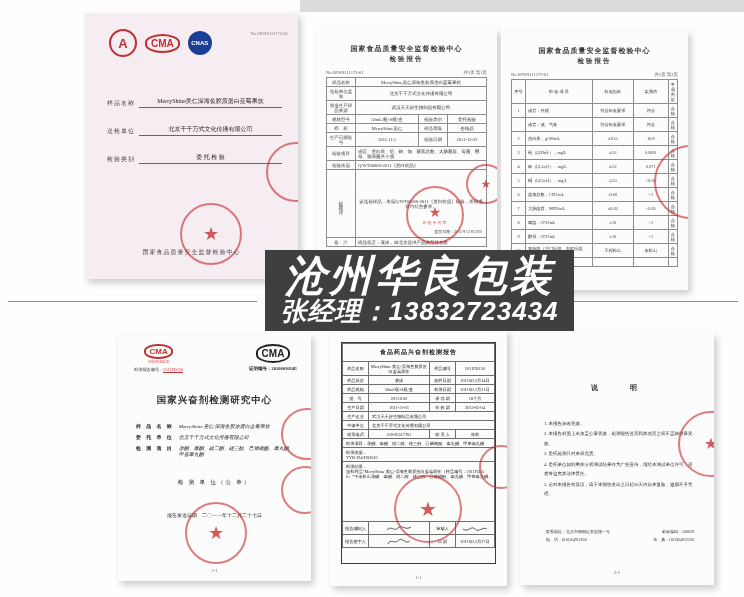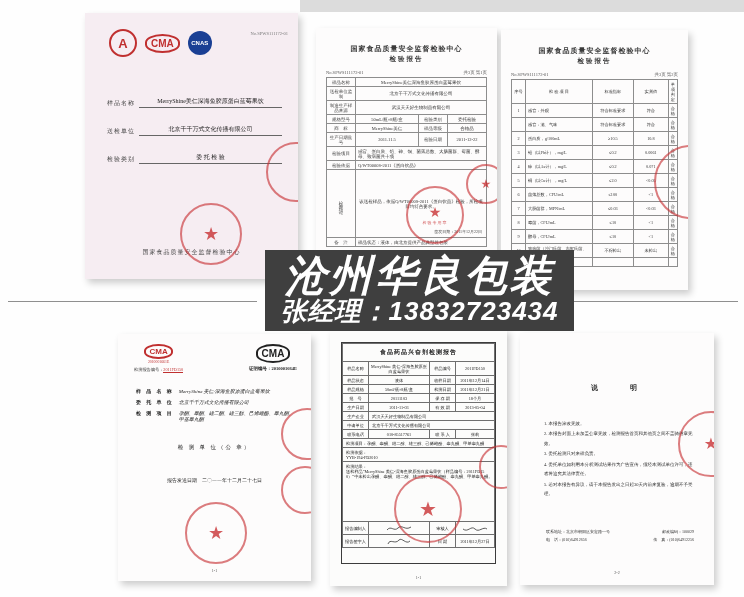--- a/index.html
+++ b/index.html
@@ -367,20 +367,21 @@
           <span>检测报告编号：</span><span class="v">2011FD150</span>
         </span>
       </div>
       <div class="rblock">
         <span class="logo-cma black" style="font-size:10px;">
             <span>CMA</span>
           </span>
         <span class="proofline">证明编号：2010001664E</span>
       </div>
     </div>
+    <div class="org">国家兴奋剂检测研究中心</div>
     <div class="fields">
 
         <div class="frow">
           <span class="flabel">样 品 名 称</span>
           <span class="fval">MerryShine 美仁·深海鱼胶原蛋白蓝莓果饮</span>
         </div>
 
         <div class="frow">
           <span class="flabel">委 托 单 位</span>
           <span class="fval">北京千千万式文化传播有限公司</span>

